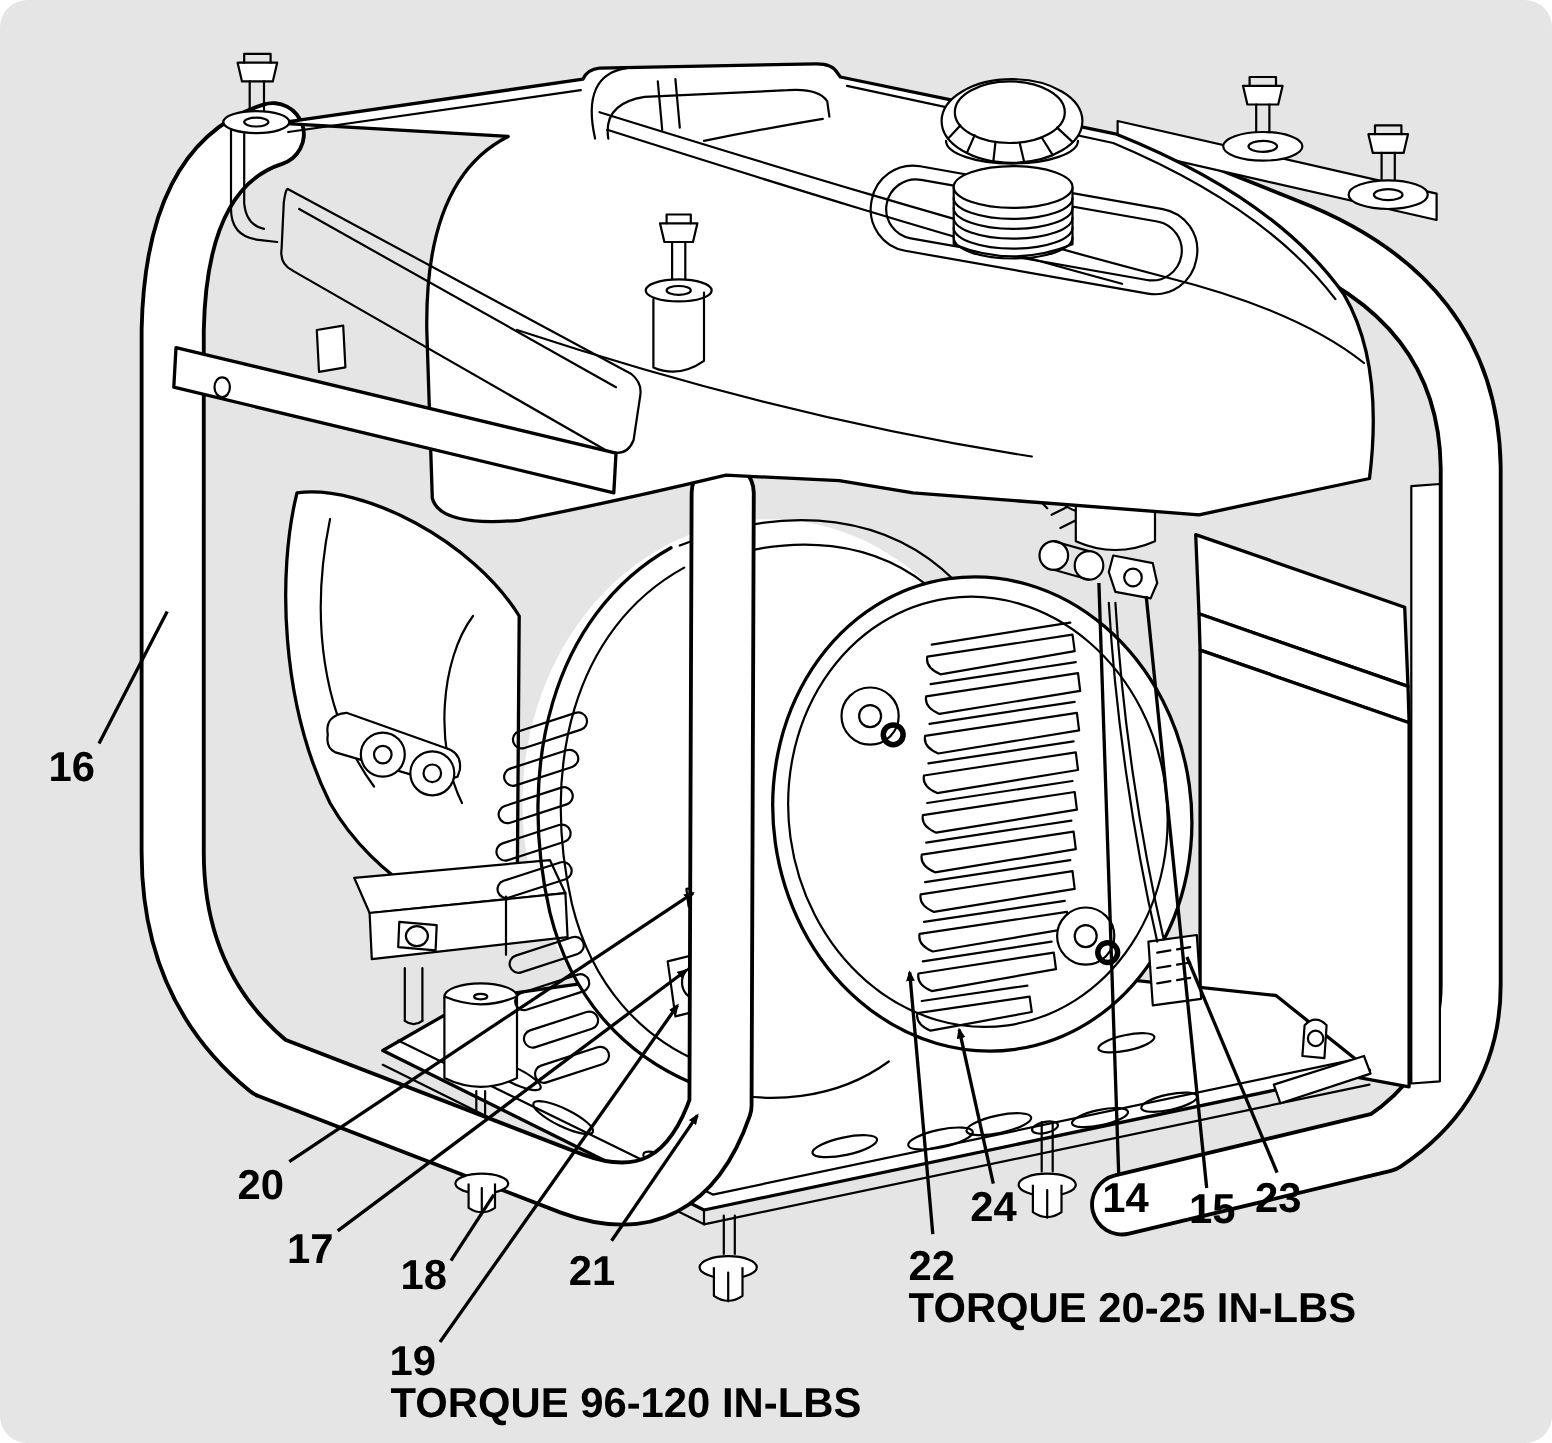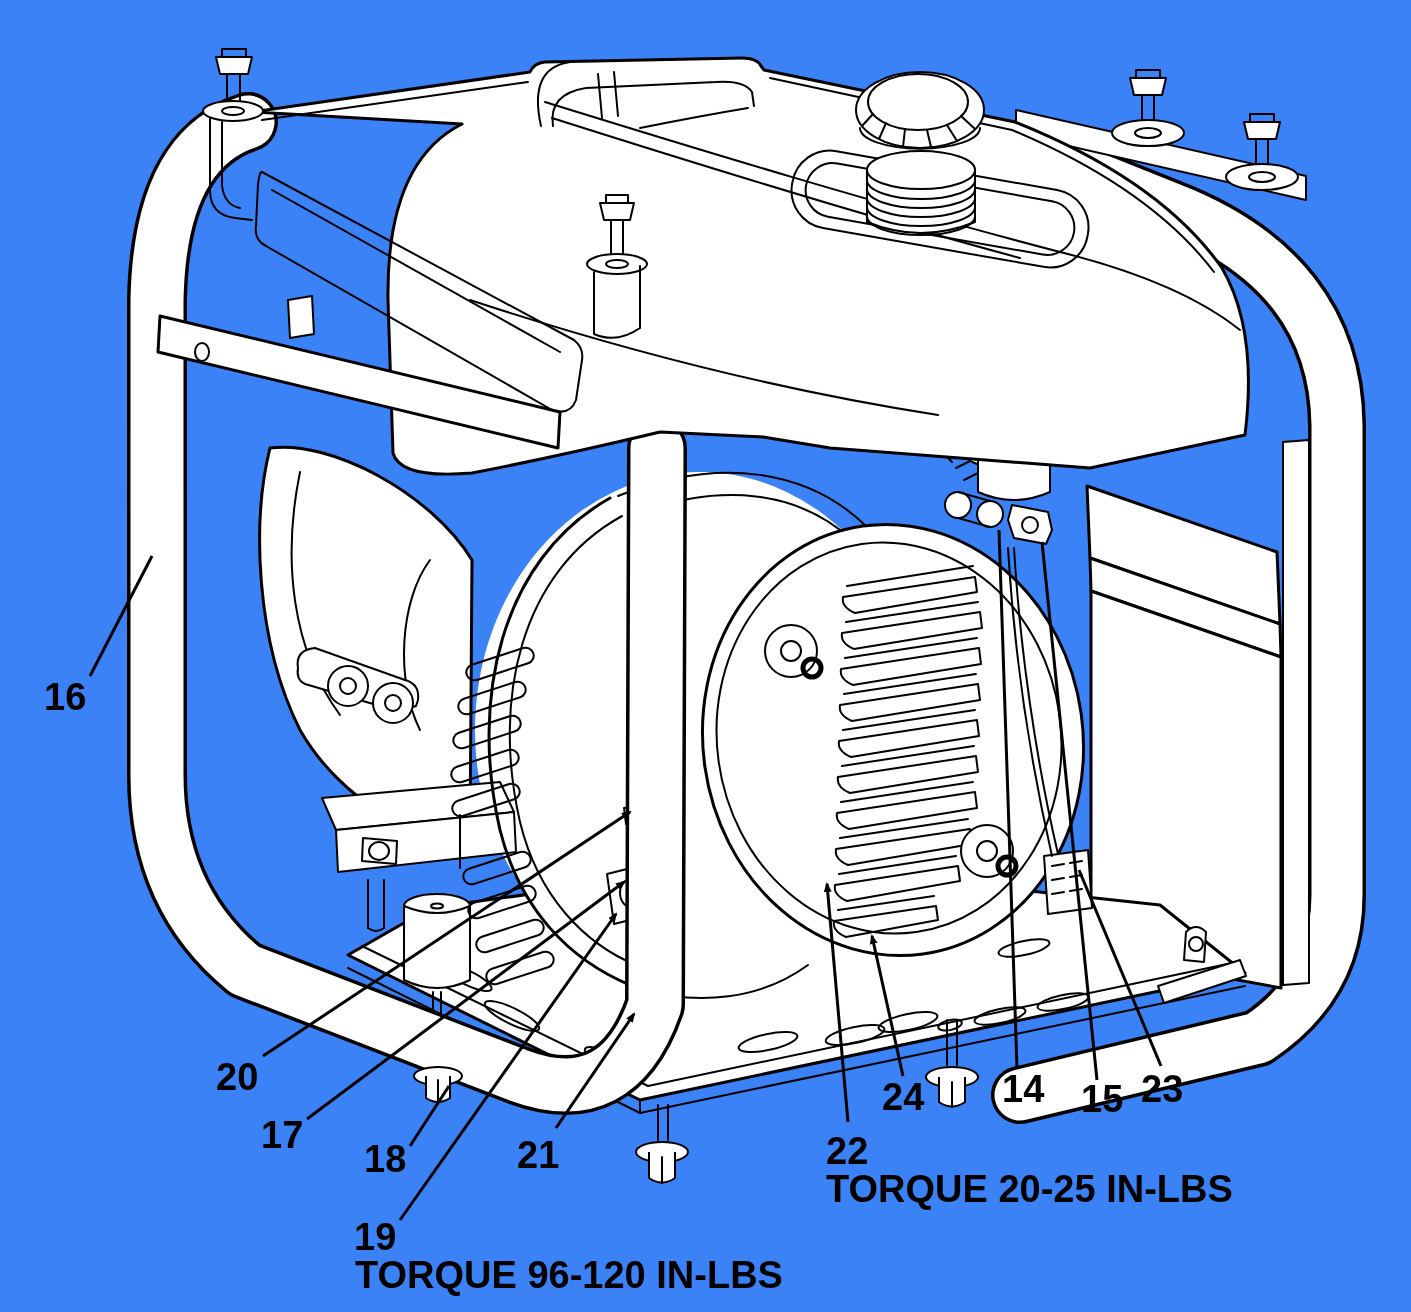--- a/index.html
+++ b/index.html
@@ -1,16 +1,16 @@
 <!DOCTYPE html>
 <html><head>
 <meta charset="utf-8">
 <style>
   html,body{margin:0;padding:0;background:#fff;}
-  #stage{width:1411px;height:1312px;position:relative;background:#3b82f6;}
+  #stage{width:1411px;height:1312px;position:relative;background:#e5e5e5;border-radius:25px;}
   svg{display:block}
   svg text{font-family:"Liberation Sans",sans-serif;font-weight:bold;font-size:38px;fill:#000;}
   .ln{stroke:#000;fill:none;stroke-width:3;stroke-linecap:round;stroke-linejoin:round;}
   .ln2{stroke:#000;fill:none;stroke-width:2;stroke-linecap:round;stroke-linejoin:round;}
   .wf{fill:#fff;stroke:#000;stroke-width:3;stroke-linejoin:round;}
   .wf2{fill:#fff;stroke:#000;stroke-width:2;stroke-linejoin:round;}
   .tubeb{stroke:#000;fill:none;stroke-linecap:round;stroke-linejoin:round;}
   .tubew{stroke:#fff;fill:none;stroke-linecap:round;stroke-linejoin:round;}
   .leader{stroke:#000;fill:none;stroke-width:3;}
 </style>

